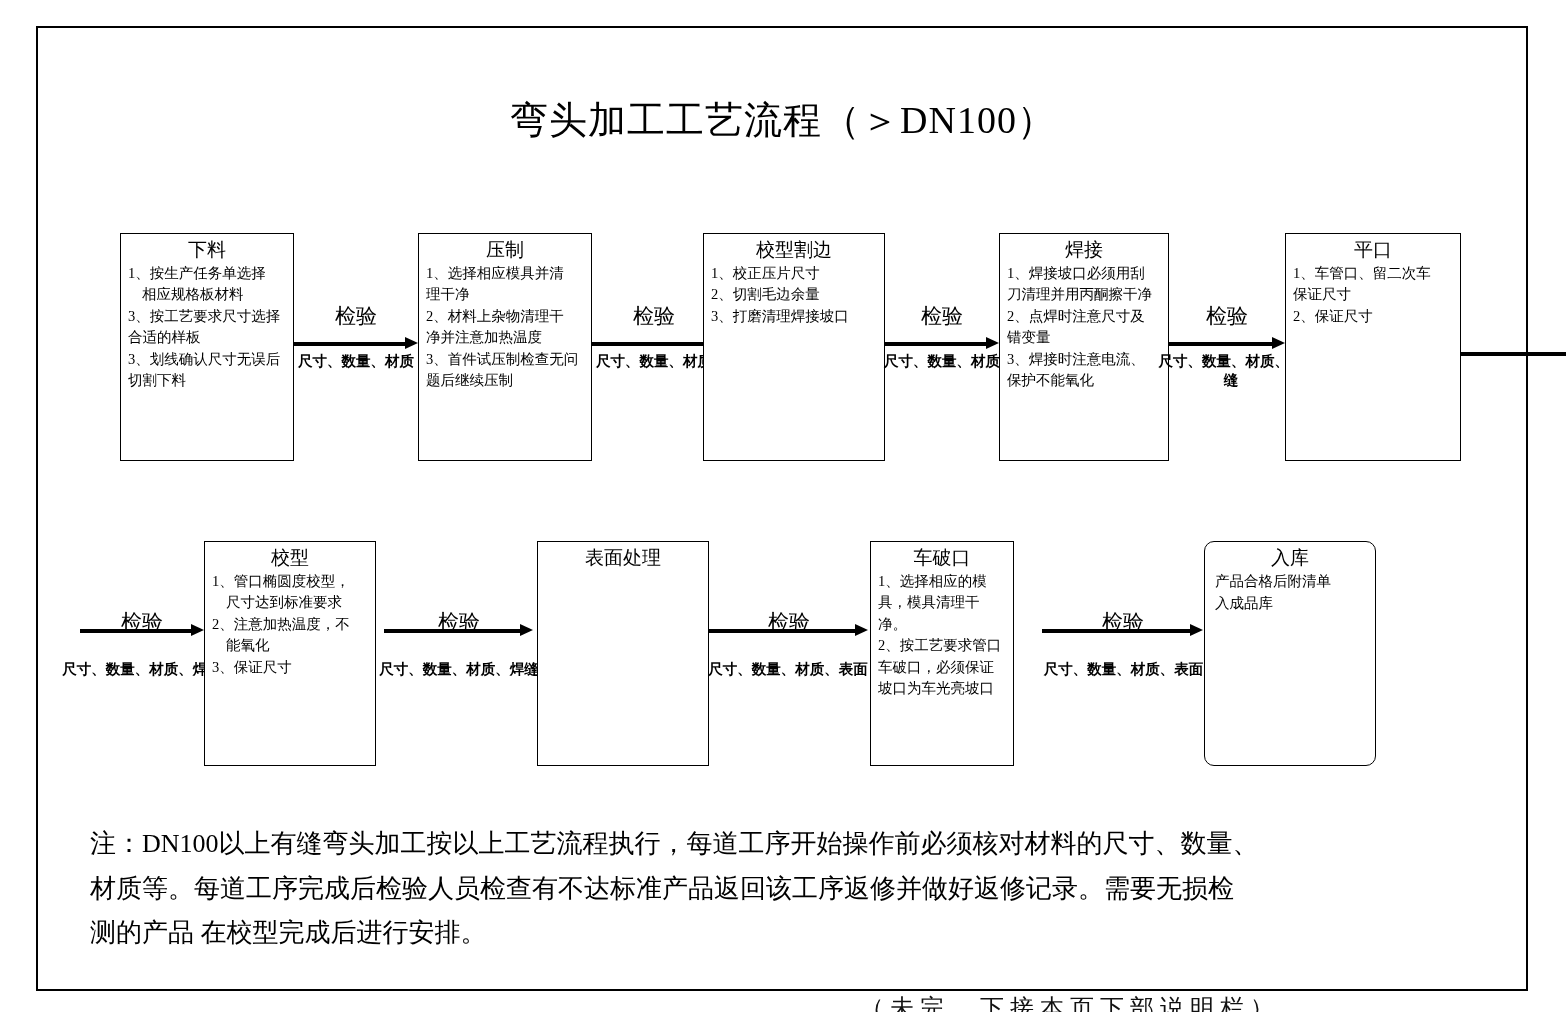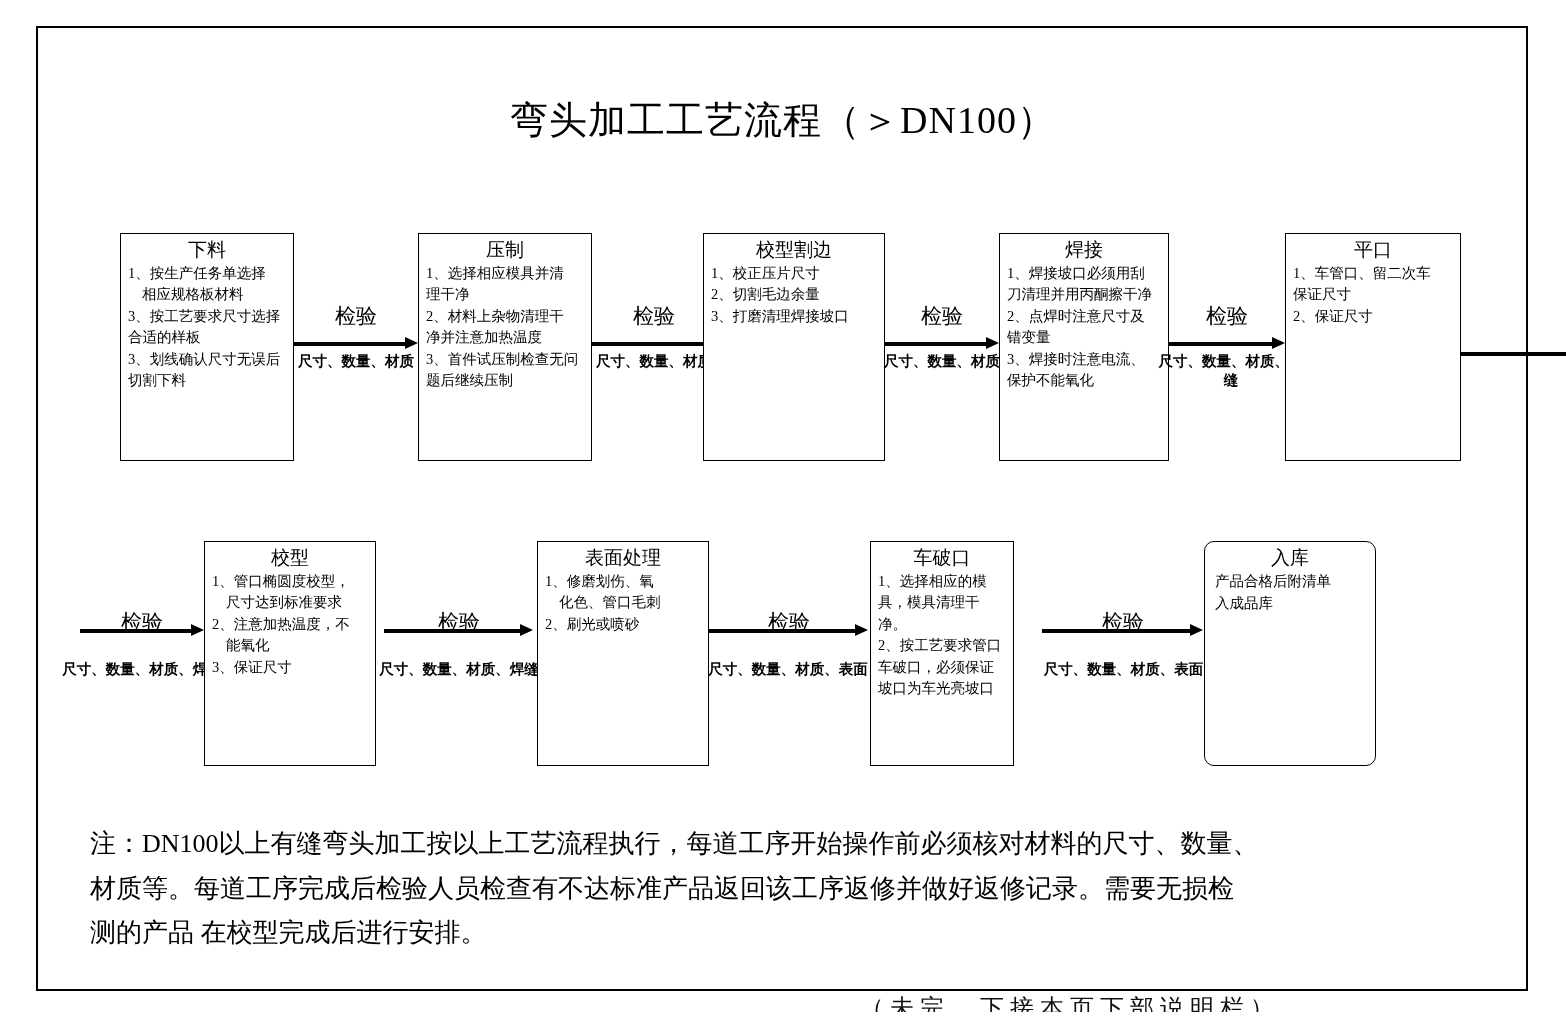--- a/index.html
+++ b/index.html
@@ -238,25 +238,20 @@
 
   <div class="arrow" style="left:384px; top:626px; width:150px;">
     <div class="shaft" style="width:136px;"></div>
     <div class="head" style="left:136px;"></div>
   </div>
   <div class="insp-label" style="left:384px; top:608px; width:150px;">检验</div>
   <div class="insp-items" style="left:378px; top:660px; width:162px;">尺寸、数量、材质、焊缝</div>
 
   <div class="box" style="left:537px; top:541px; width:172px; height:225px;">
     <div class="box-title">表面处理</div>
-    <div class="box-lines">
-      <div>1、修磨划伤、氧</div>
-      <div style="padding-left:14px;">化色、管口毛刺</div>
-      <div>2、刷光或喷砂</div>
-    </div>
   </div>
 
   <div class="arrow" style="left:709px; top:626px; width:160px;">
     <div class="shaft" style="width:146px;"></div>
     <div class="head" style="left:146px;"></div>
   </div>
   <div class="insp-label" style="left:709px; top:608px; width:160px;">检验</div>
   <div class="insp-items" style="left:702px; top:660px; width:172px;">尺寸、数量、材质、表面</div>
 
   <div class="box" style="left:870px; top:541px; width:144px; height:225px;">

